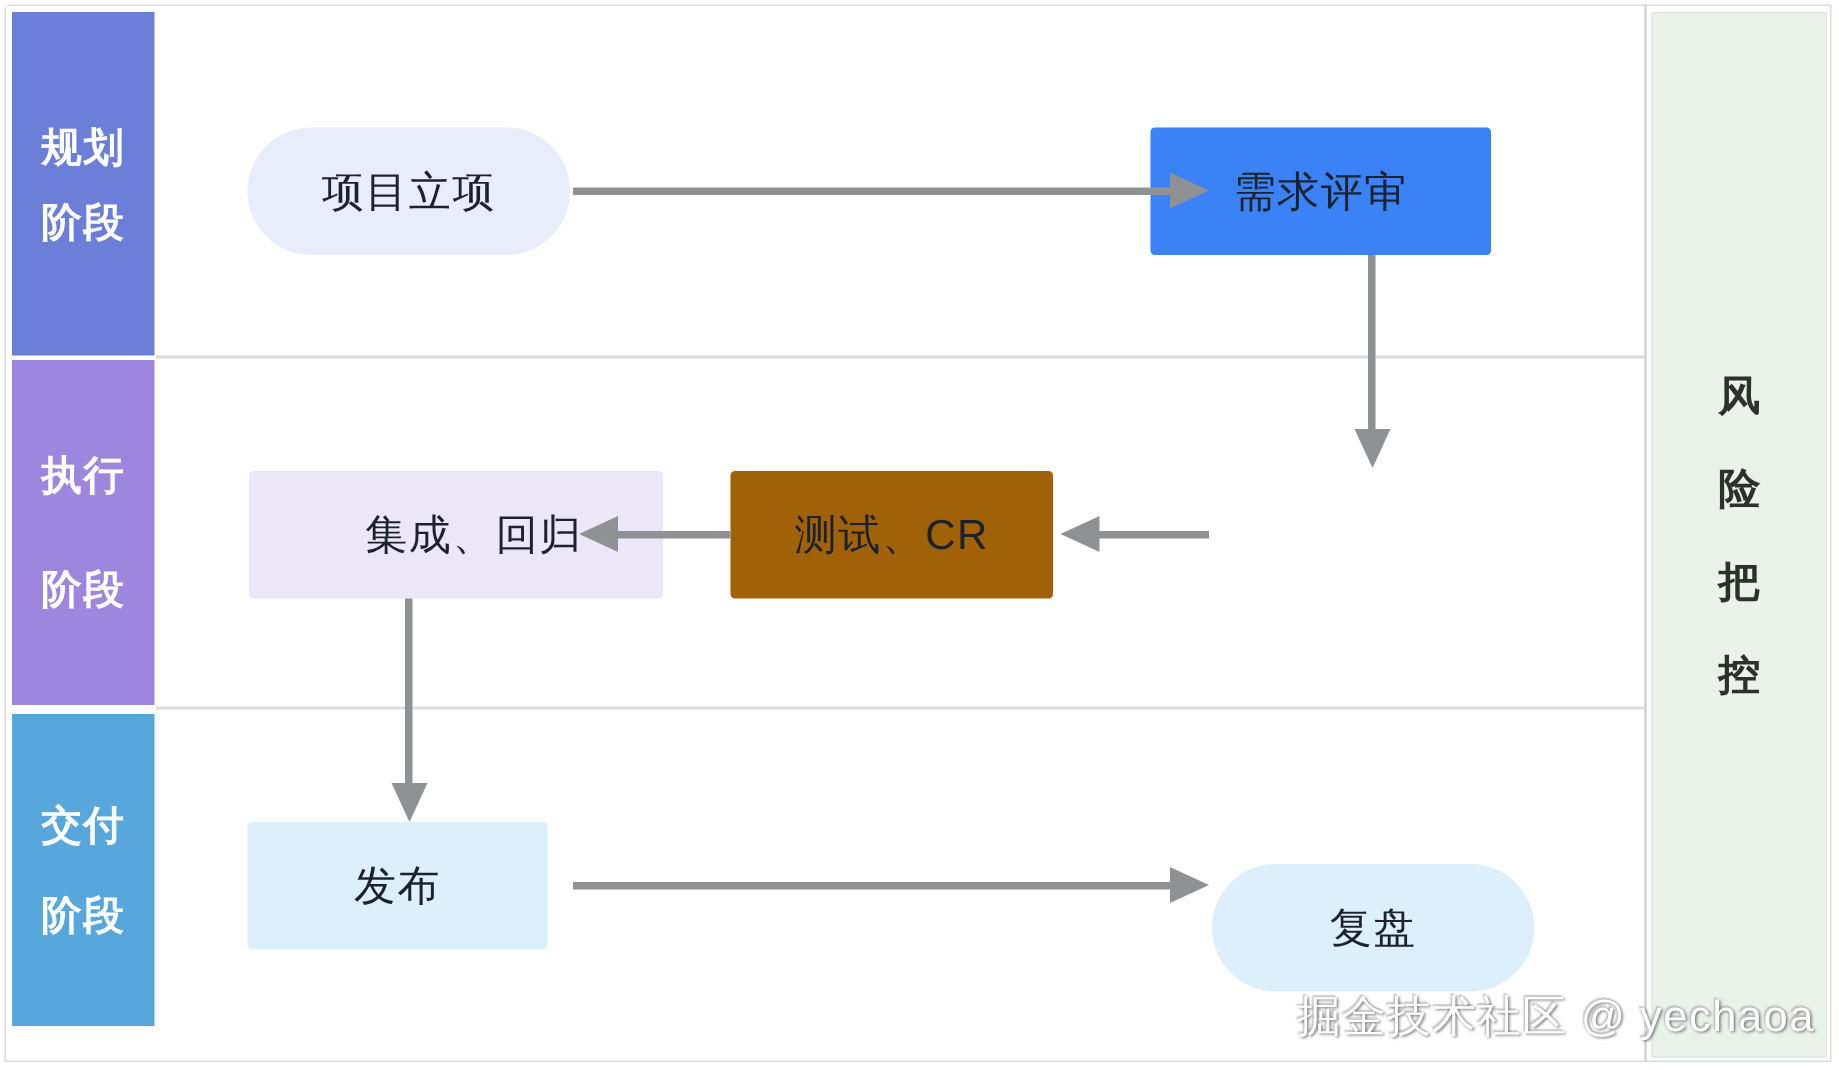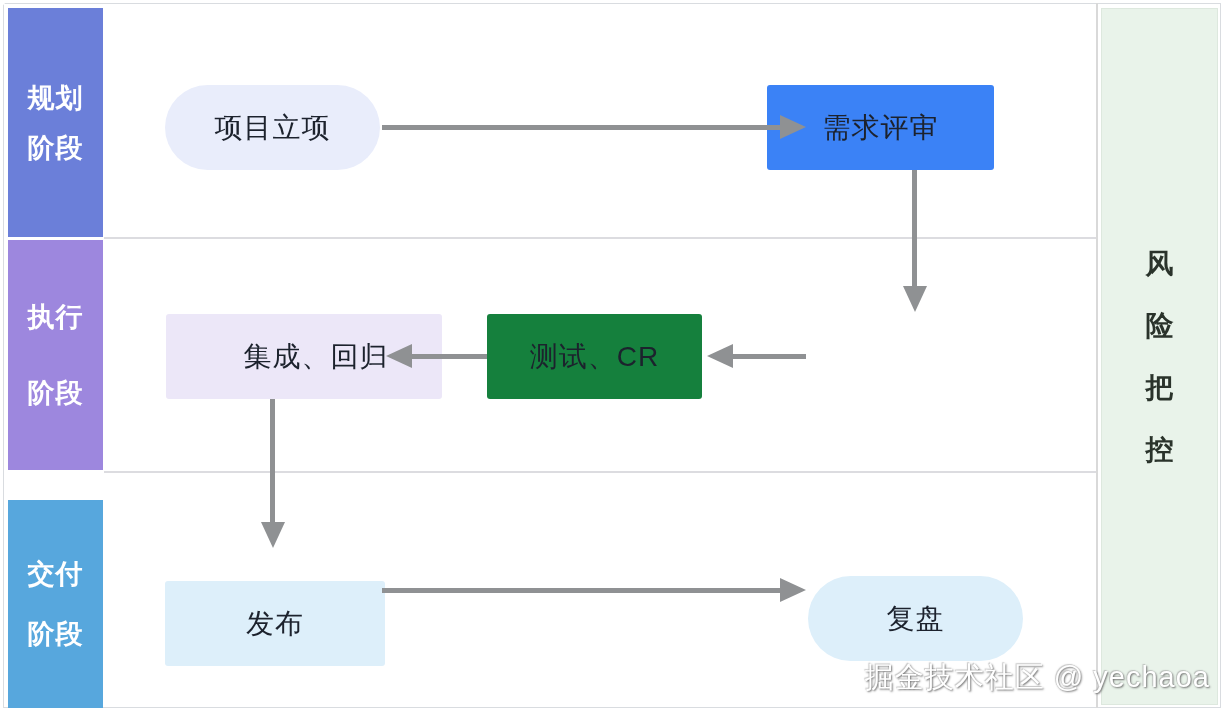--- a/index.html
+++ b/index.html
@@ -13,38 +13,38 @@
     border:1px solid #d9dce0;pointer-events:none;box-sizing:border-box;
   }
   
   .phase{
     position:absolute;left:8px;width:95px;
     display:flex;flex-direction:column;align-items:center;justify-content:center;
     gap:14px;color:#ffffff;font-size:27px;font-weight:700;letter-spacing:1px;
   }
   .phase-planning{top:8px;height:229px;background:#6b7fd9;}
   .phase-execution{top:240px;height:230px;background:#9d87de;gap:40px;}
-  .phase-delivery{top:500px;height:208px;background:#57a7dd;gap:24px;}
+  .phase-delivery{top:476px;height:208px;background:#57a7dd;gap:24px;}
   
   .hdivider{position:absolute;left:104px;width:992px;height:2px;background:#dcdce0;}
   .hdivider-1{top:237px;}
   .hdivider-2{top:471px;}
   .vdivider{position:absolute;left:1096px;top:3px;width:2px;height:705px;background:#d9d9d9;}
   
   .node{
     position:absolute;height:85px;display:flex;align-items:center;justify-content:center;
     font-size:28px;font-weight:400;color:#1c222d;letter-spacing:1px;border-radius:3px;
   }
   .pill{border-radius:43px;}
   .node-project-initiation{left:165px;top:85px;width:215px;background:#e9edfb;}
   .node-requirement-review{left:767px;top:85px;width:227px;background:#3b82f6;}
   .node-dev-joint-debug{left:806px;top:314px;width:217px;background:#ece7f8;}
-  .node-test-cr{left:487px;top:314px;width:215px;background:#15803d;}
+  .node-test-cr{left:487px;top:314px;width:215px;background:#a16207;}
   .node-integration-regression{left:166px;top:314px;width:252px;background:#ece7f8;padding-left:24px;}
-  .node-release{left:165px;top:548px;width:220px;background:#ddeffa;margin-top:33px;}
+  .node-release{left:165px;top:548px;width:200px;background:#ddeffa;}
   .node-retrospective{left:808px;top:548px;width:215px;background:#ddeffa;margin-top:28px;}
   
   .arrow-line{position:absolute;background:#8f9193;}
   .arrow-head{position:absolute;width:0;height:0;border-style:solid;border-color:transparent;}
   .al-1{left:382px;top:125px;width:400px;height:5px;}
   .ah-1{left:780px;top:115px;border-width:12px 0 12px 26px;border-left-color:#8f9193;}
   .al-2{left:912px;top:170px;width:5px;height:118px;}
   .ah-2{left:903px;top:286px;border-width:26px 12px 0 12px;border-top-color:#8f9193;}
   .al-3{left:731px;top:354px;width:75px;height:5px;}
   .ah-3{left:707px;top:344px;border-width:12px 26px 12px 0;border-right-color:#8f9193;}

